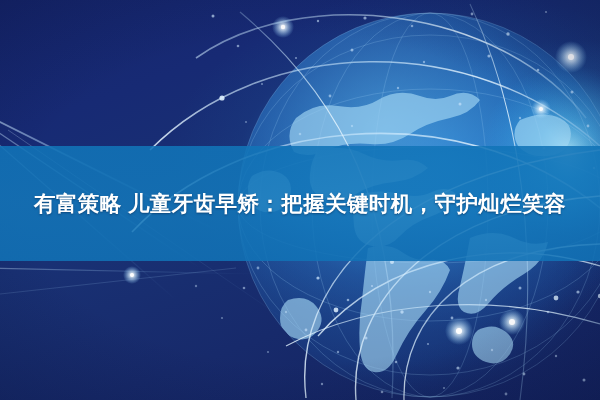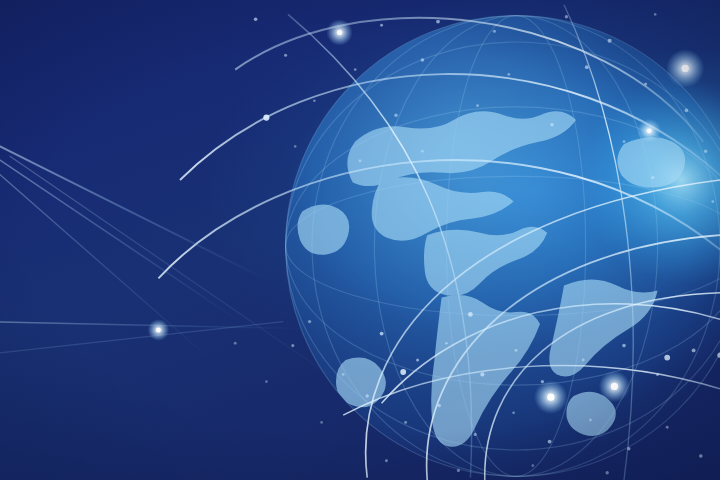--- a/index.html
+++ b/index.html
@@ -223,14 +223,17 @@
       <circle cx="222" cy="318" r="1.1" opacity="0.4"></circle>
       <circle cx="196" cy="286" r="1.2" opacity="0.4"></circle>
       <circle cx="258" cy="268" r="1.4" opacity="0.5"></circle>
       <circle cx="544" cy="148" r="1.3" opacity="0.55"></circle>
       <circle cx="594" cy="168" r="1.2" opacity="0.5"></circle>
     </g>
   </svg>
 
   <div class="layer" id="vignette"></div>
 
+  <div id="title-strip">
+    <div id="title-text">有富策略 儿童牙齿早矫：把握关键时机，守护灿烂笑容</div>
+  </div>
 
 </div>
 
 </body></html>

